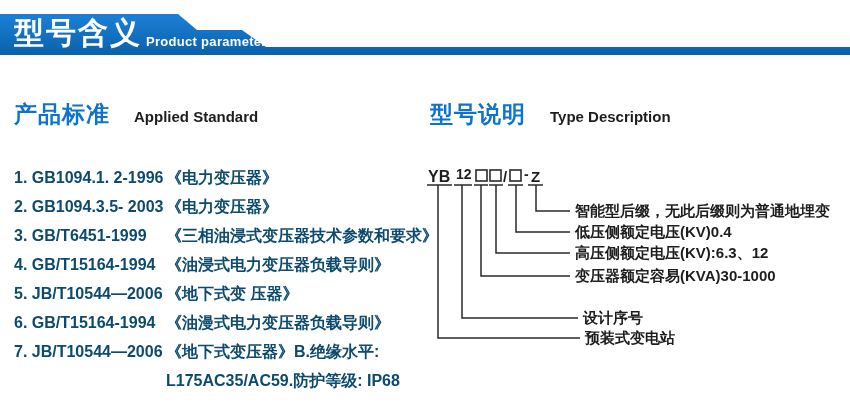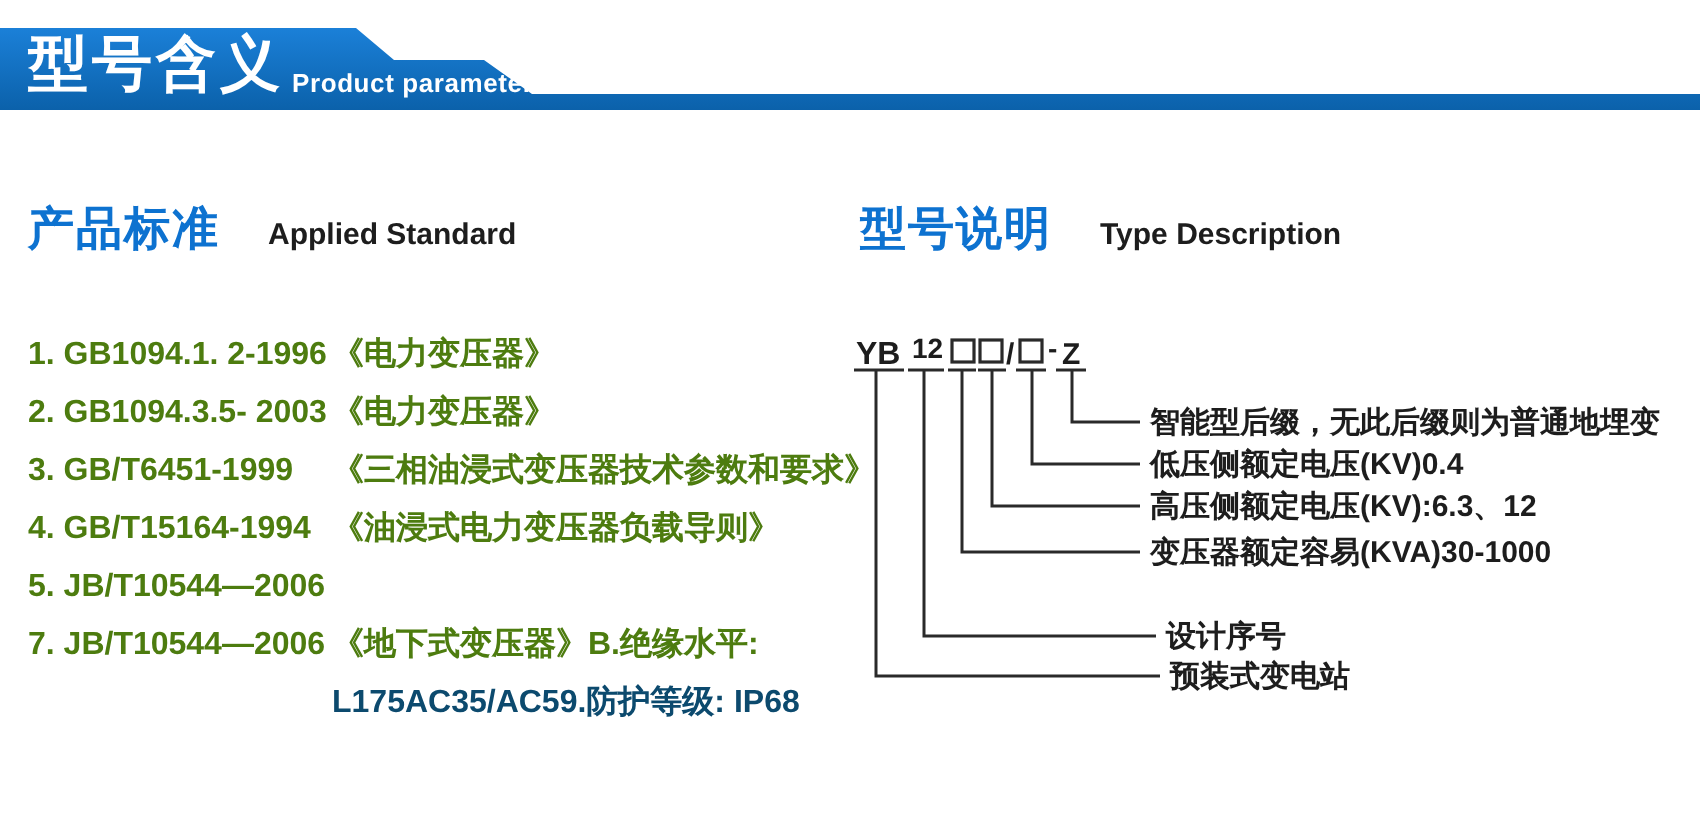--- a/index.html
+++ b/index.html
@@ -24,21 +24,21 @@
 
   
   .section-heading { position:absolute; display:flex; align-items:baseline; gap:24px; }
   .section-heading .cn { font-size:23px; font-weight:bold; color:#0d72d0; letter-spacing:1px; }
   .section-heading .en { font-size:15px; font-weight:bold; color:#1d1d1d; }
   .heading-left  { left:14px;  top:99px; }
   .heading-right { left:430px; top:99px; }
 
   
   .standards { position:absolute; left:14px; top:163px; width:410px; }
-  .std-row { display:flex; line-height:29px; font-size:16px; font-weight:600; color:#4d7c0f; white-space:nowrap; }
+  .std-row { display:flex; line-height:29px; font-size:16px; font-weight:600; color:#0c4a6e; white-space:nowrap; }
   .std-code { display:inline-block; width:152px; flex:0 0 152px; }
   .std-title { display:inline-block;text-align:right; }
   .std-continuation { line-height:29px; font-size:16px; font-weight:700; color:#0c4a6e; padding-left:152px; white-space:nowrap; }
 
   
   .diagram { position:absolute; left:425px; top:152px; }
   .diagram text { fill:#1d1d1d; font-family:"Liberation Sans","DejaVu Sans",sans-serif; }
   .model-part { font-weight:bold; }
   .diagram-label { font-size:15px; font-weight:bold; }
   .diag-line { stroke:#2a2a2a; stroke-width:1.5; fill:none; }
@@ -78,20 +78,25 @@
     <div class="std-row">
       <span class="std-code">3. GB/T6451-1999</span>
       <span class="std-title">《三相油浸式变压器技术参数和要求》</span>
     </div>
     <div class="std-row">
       <span class="std-code">4. GB/T15164-1994</span>
       <span class="std-title">《油浸式电力变压器负载导则》</span>
     </div>
     <div class="std-row">
       <span class="std-code">5. JB/T10544—2006</span>
+      <span class="std-title">《地下式变 压器》</span>
+    </div>
+    <div class="std-row">
+      <span class="std-code">6. GB/T15164-1994</span>
+      <span class="std-title">《油漫式电力变压器负载导则》</span>
     </div>
     <div class="std-row">
       <span class="std-code">7. JB/T10544—2006</span>
       <span class="std-title">《地下式变压器》B.绝缘水平:</span>
     </div>
     <div class="std-continuation">L175AC35/AC59.防护等级: IP68</div>
   </div>
 
   <div class="section-heading heading-right">
     <span class="cn">型号说明</span>

